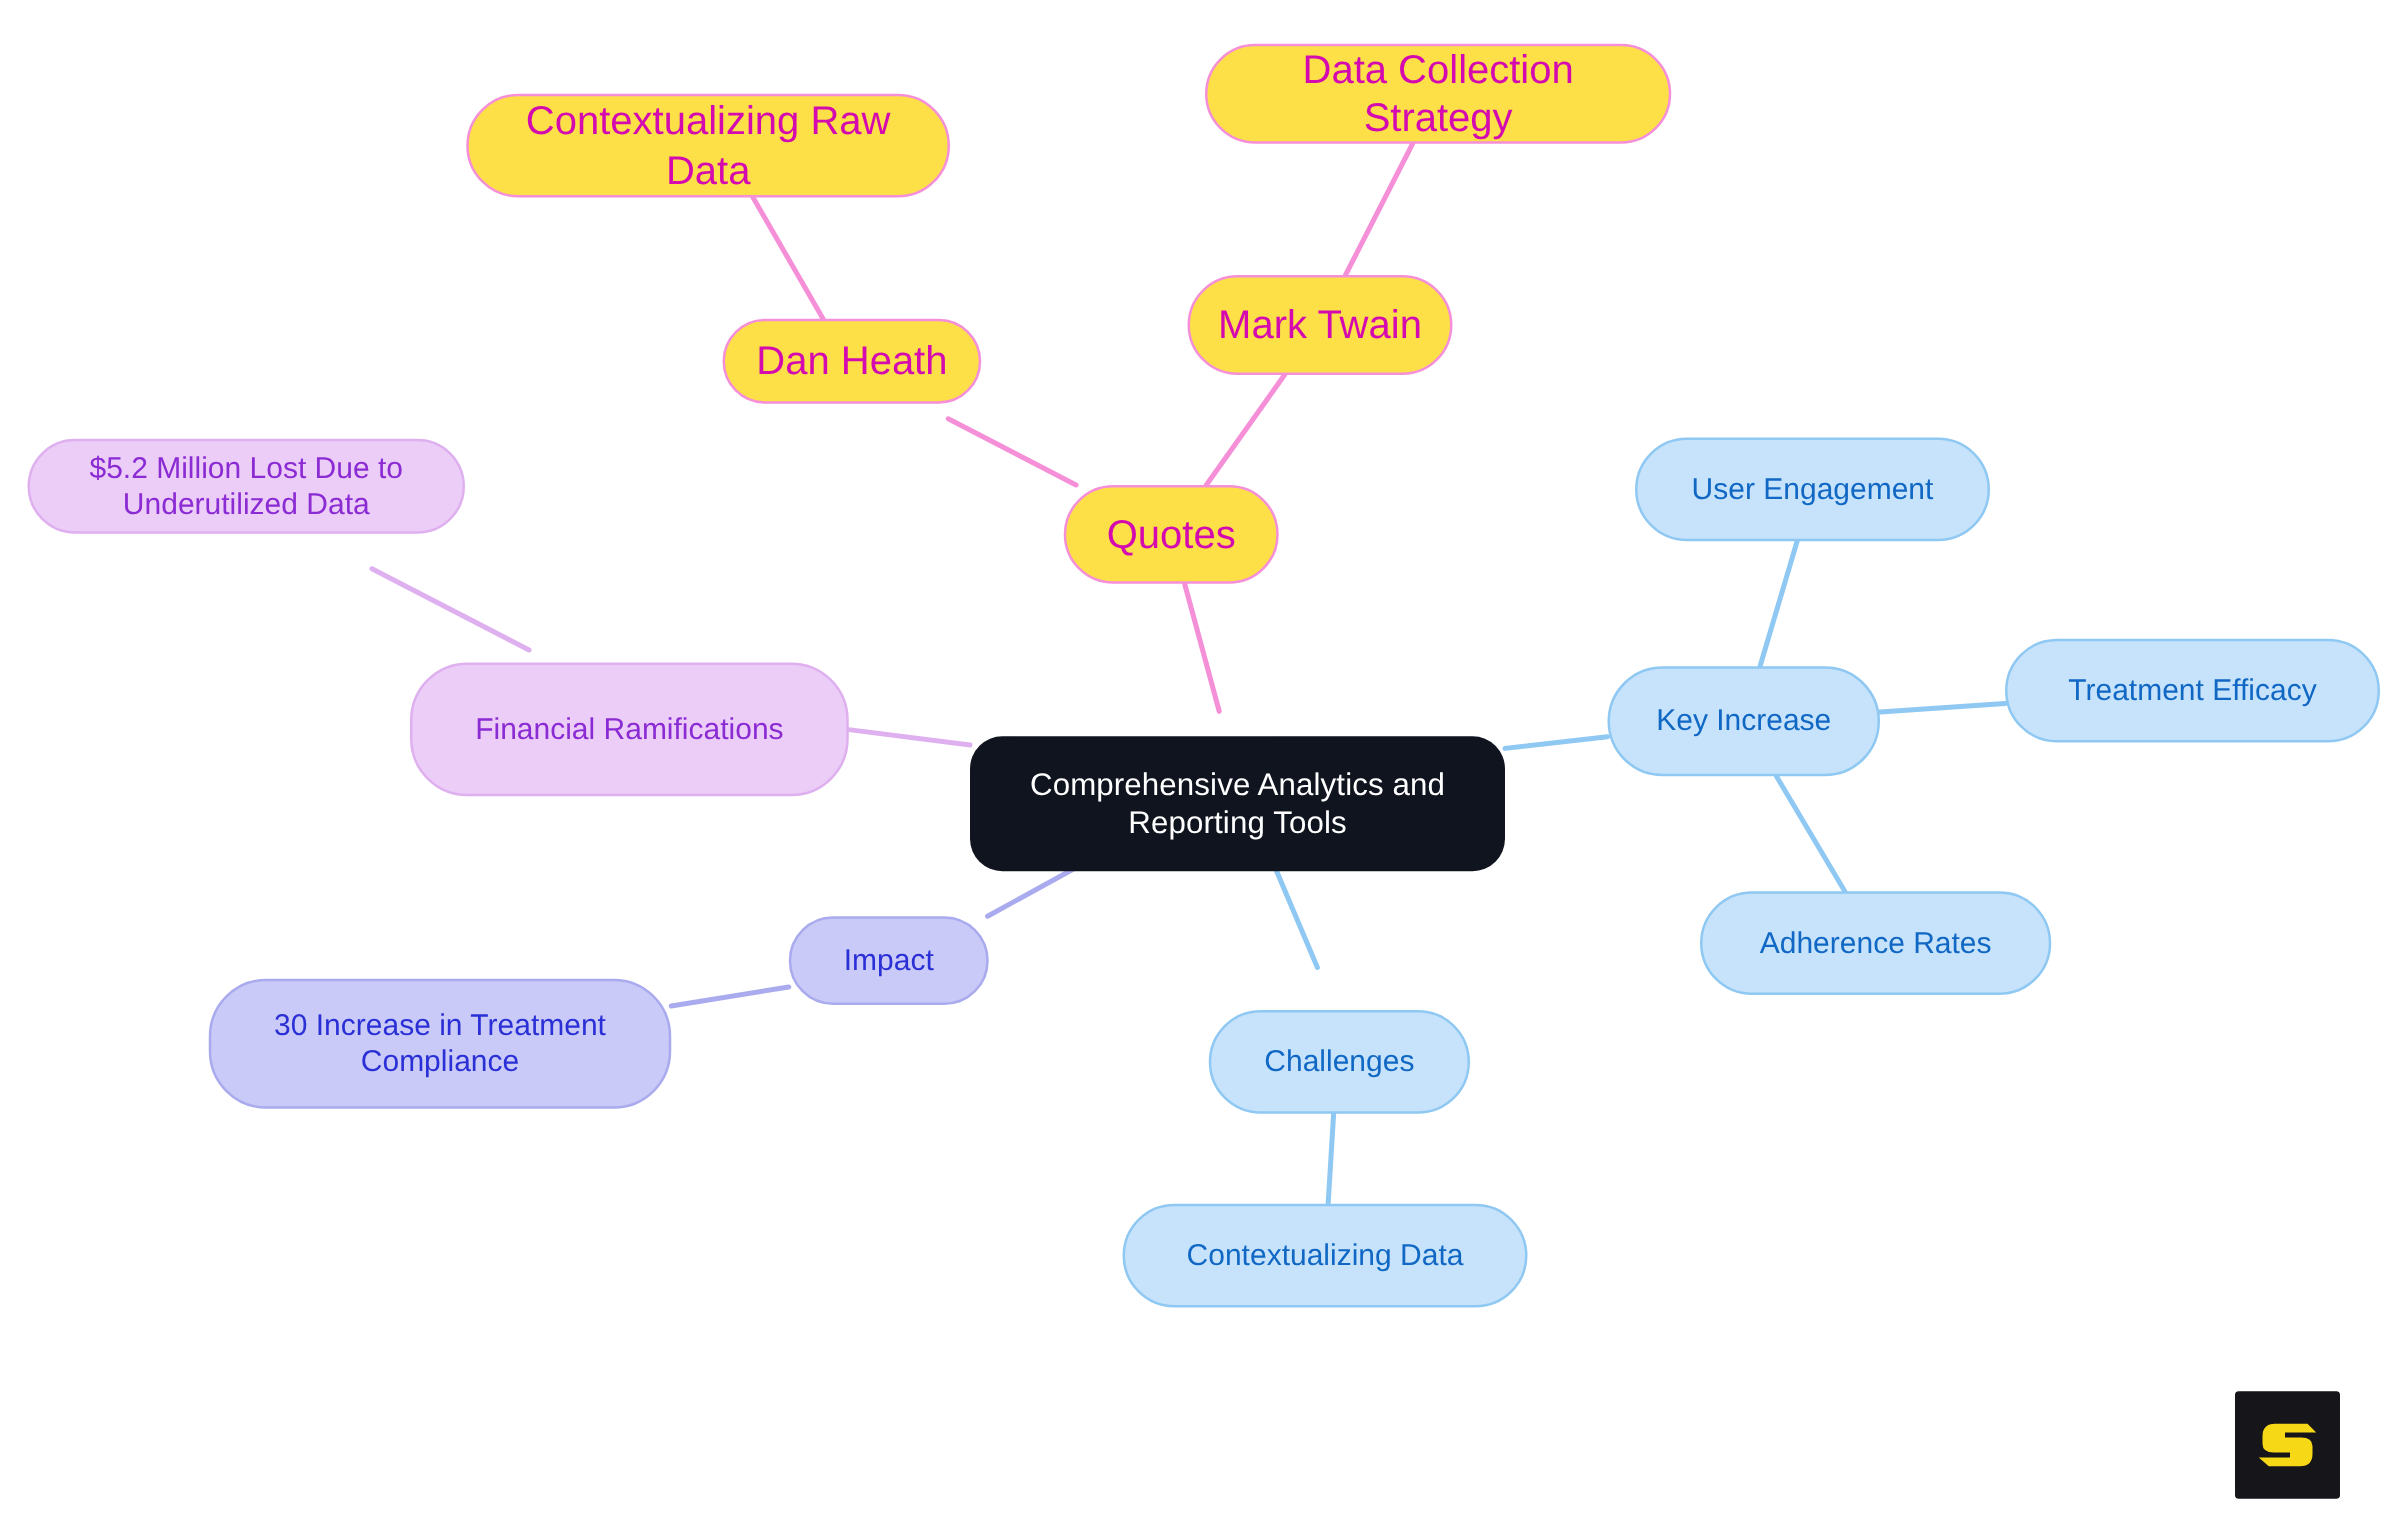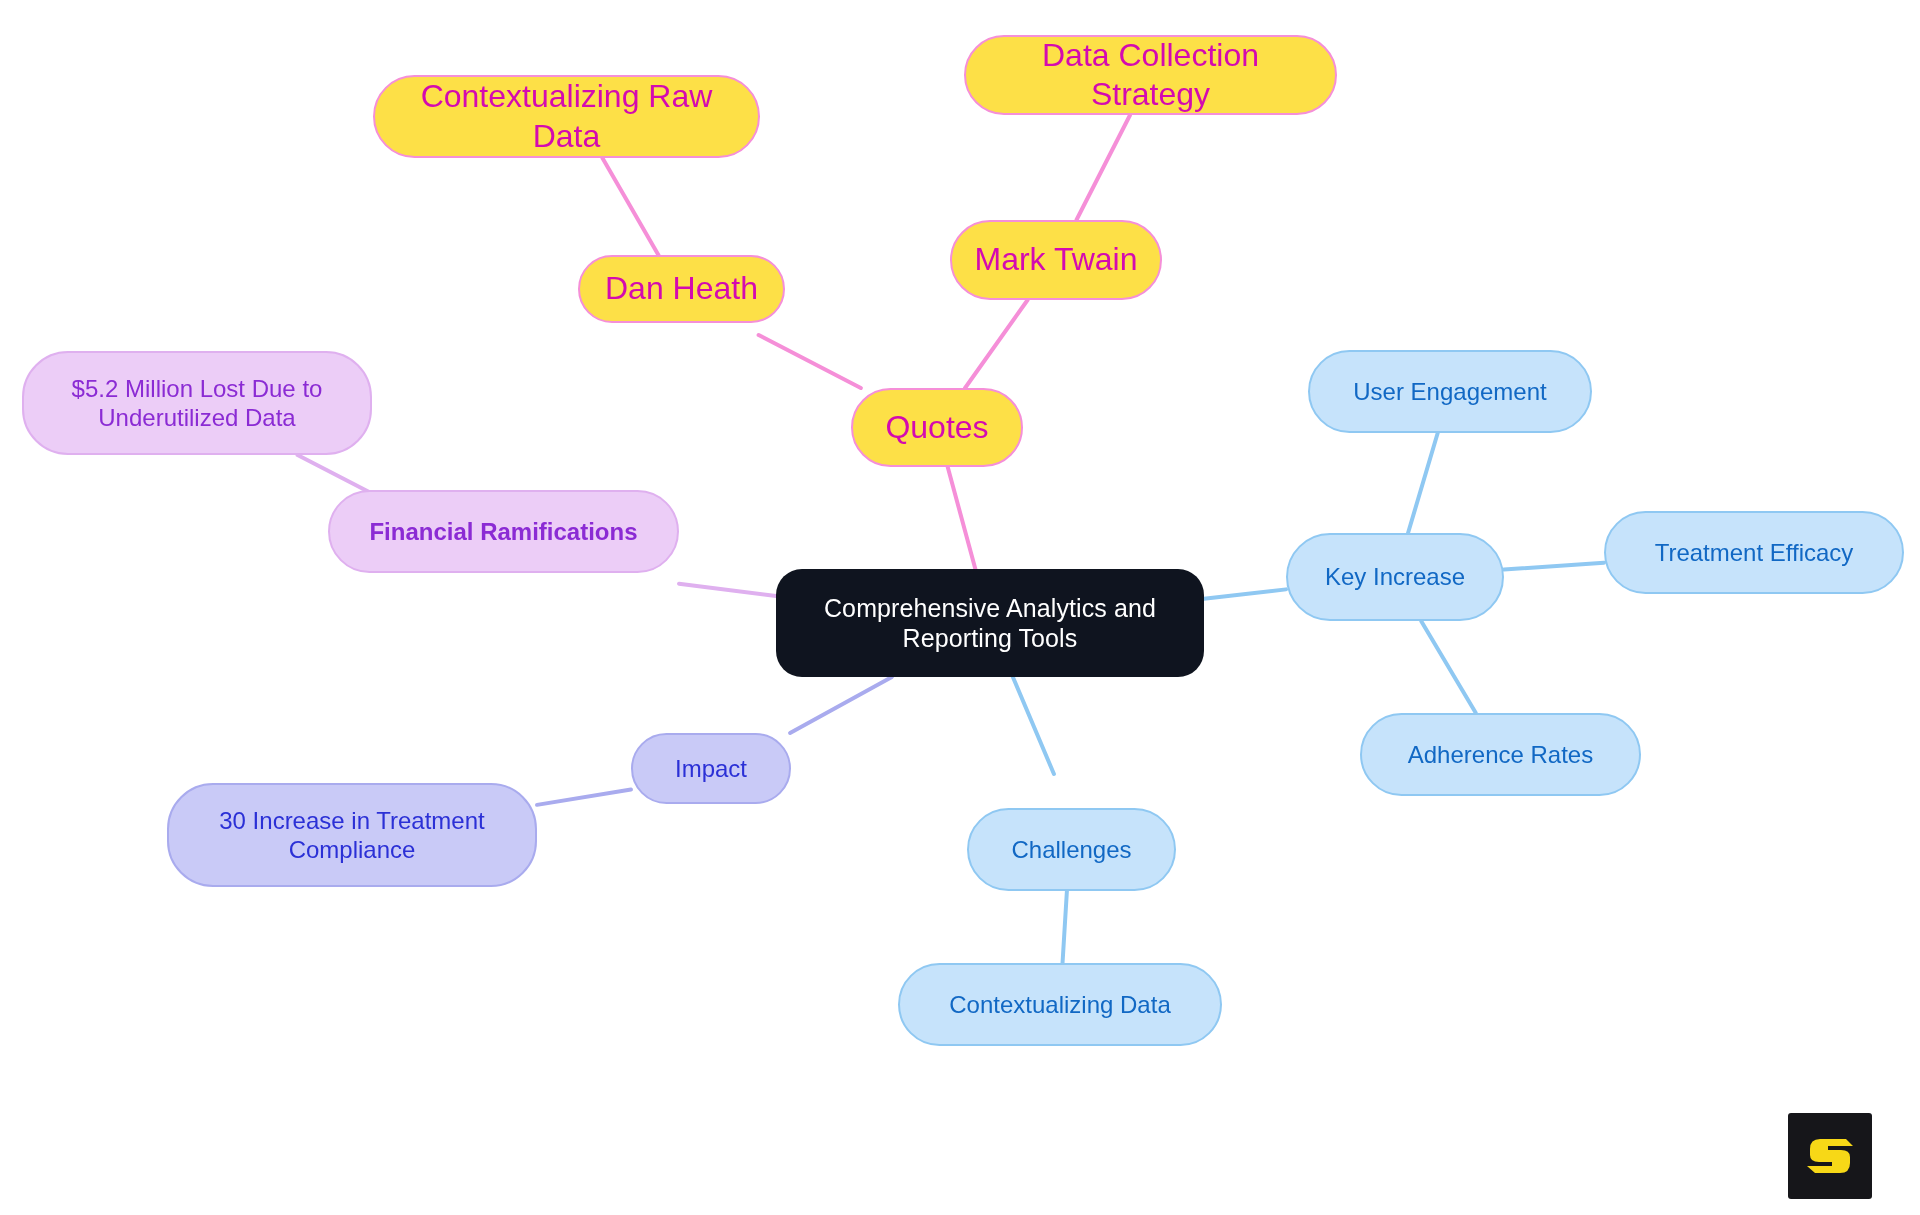--- a/index.html
+++ b/index.html
@@ -37,20 +37,21 @@
     white-space: pre-line;
     padding: 4px 18px;
   }
   .node.root {
     border-radius: 26px;
     border-width: 0;
     background: #0f141f;
     color: #ffffff;
     font-size: 25px;
     letter-spacing: 0.1px;
+    margin-top: 20px;
   }
   .node.pink {
     background: #fde047;
     border-color: #f58fd8;
     color: #d40ab0;
     font-size: 32px;
   }
   .node.lavender {
     background: #eccdf7;
     border-color: #dfb0ef;
@@ -107,22 +108,22 @@
     </svg>
 
   <div id="node-layer">
       <div class="node root" style="left: 776px; top: 569px; width: 428px; height: 108px;">Comprehensive Analytics and
 Reporting Tools</div>
       <div class="node pink" style="left: 851px; top: 388px; width: 172px; height: 79px;">Quotes</div>
       <div class="node pink" style="left: 578px; top: 255px; width: 207px; height: 68px; text-align: right;">Dan Heath</div>
       <div class="node pink" style="left: 373px; top: 75px; width: 387px; height: 83px;">Contextualizing Raw Data</div>
       <div class="node pink" style="left: 950px; top: 220px; width: 212px; height: 80px;">Mark Twain</div>
       <div class="node pink" style="left: 964px; top: 35px; width: 373px; height: 80px;">Data Collection Strategy</div>
-      <div class="node lavender" style="left: 328px; top: 490px; width: 351px; height: 83px; font-weight: bold;">Financial Ramifications</div>
-      <div class="node lavender" style="left: 22px; top: 351px; width: 350px; height: 104px;">$5.2 Million Lost Due to
+      <div class="node lavender" style="left: 328px; top: 530px; width: 351px; height: 107px;">Financial Ramifications</div>
+      <div class="node lavender" style="left: 22px; top: 351px; width: 350px; height: 76px;">$5.2 Million Lost Due to
 Underutilized Data</div>
       <div class="node periwinkle" style="left: 631px; top: 733px; width: 160px; height: 71px;">Impact</div>
       <div class="node periwinkle" style="left: 167px; top: 783px; width: 370px; height: 104px;">30 Increase in Treatment
 Compliance</div>
       <div class="node blue" style="left: 967px; top: 774px; width: 209px; height: 83px; margin-top: 34px;">Challenges</div>
       <div class="node blue" style="left: 898px; top: 963px; width: 324px; height: 83px;">Contextualizing Data</div>
       <div class="node blue" style="left: 1286px; top: 533px; width: 218px; height: 88px;">Key Increase</div>
       <div class="node blue" style="left: 1308px; top: 350px; width: 284px; height: 83px; text-align: center;">User Engagement</div>
       <div class="node blue" style="left: 1604px; top: 511px; width: 300px; height: 83px;">Treatment Efficacy</div>
       <div class="node blue" style="left: 1360px; top: 713px; width: 281px; height: 83px;">Adherence Rates</div>

